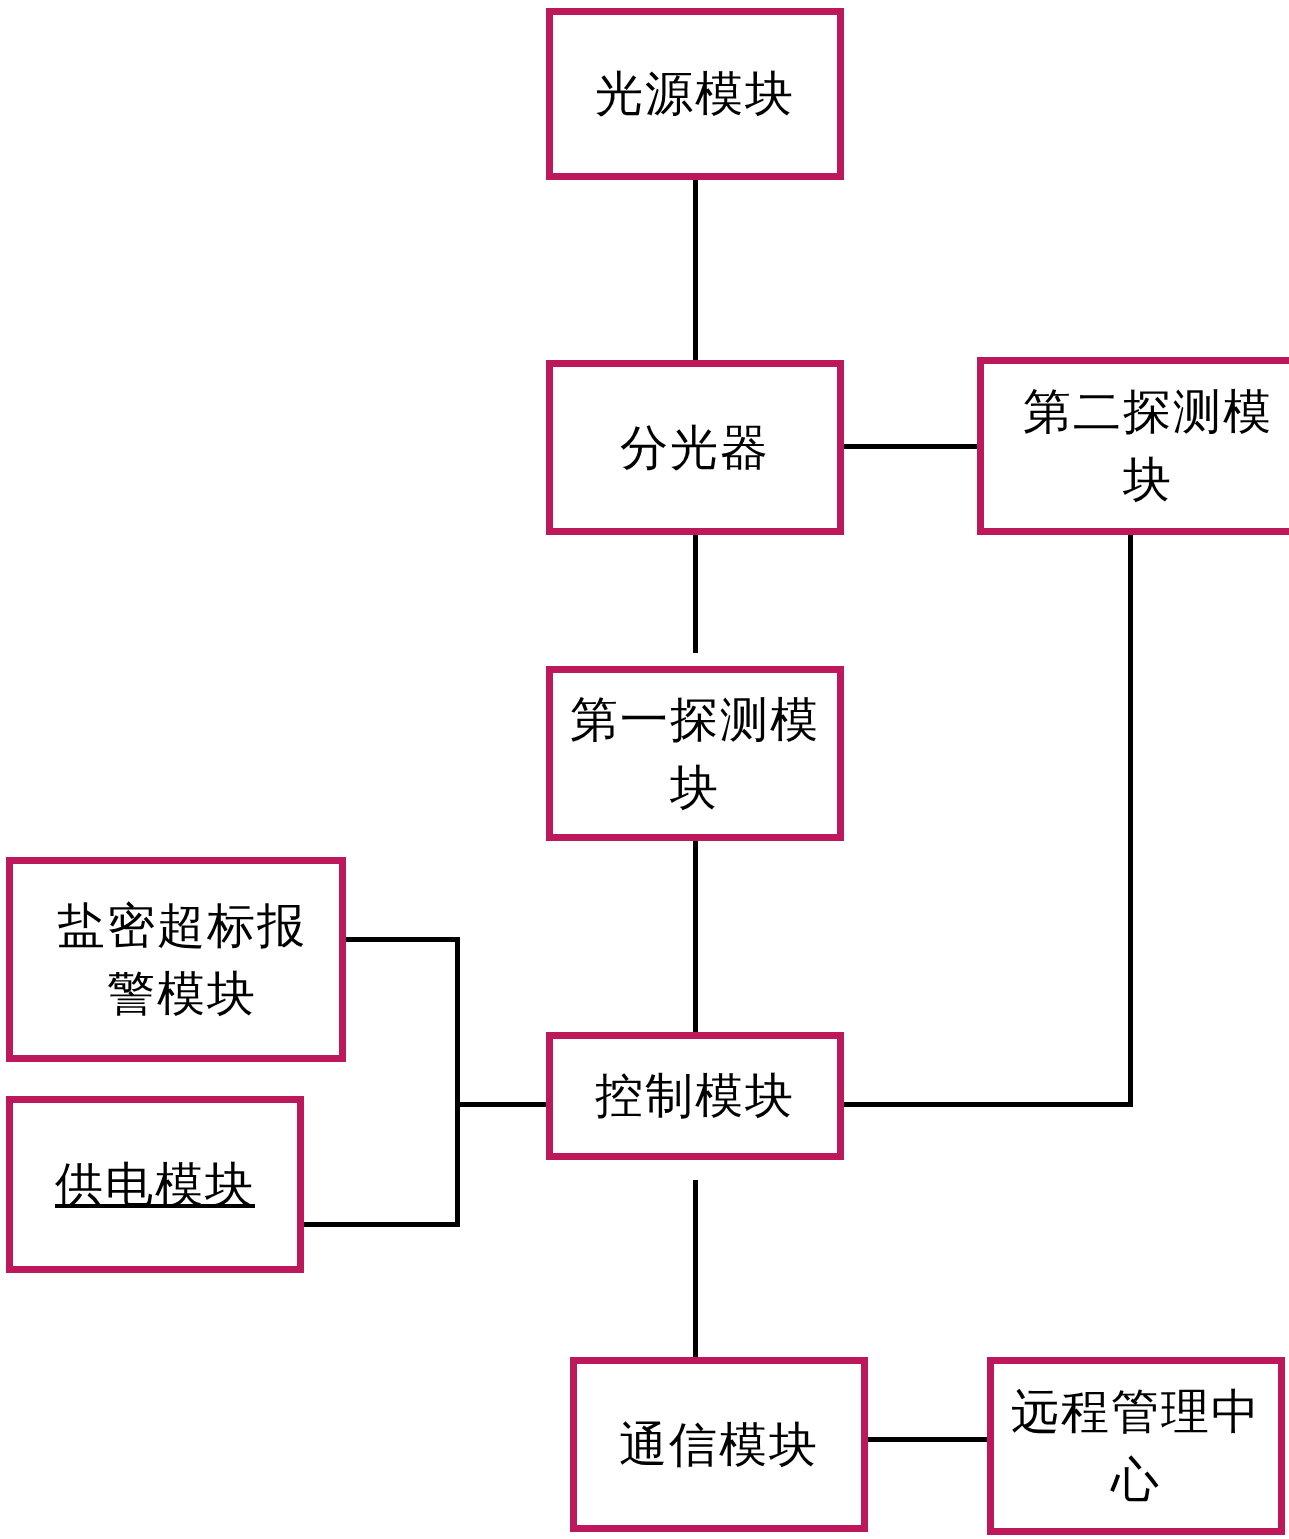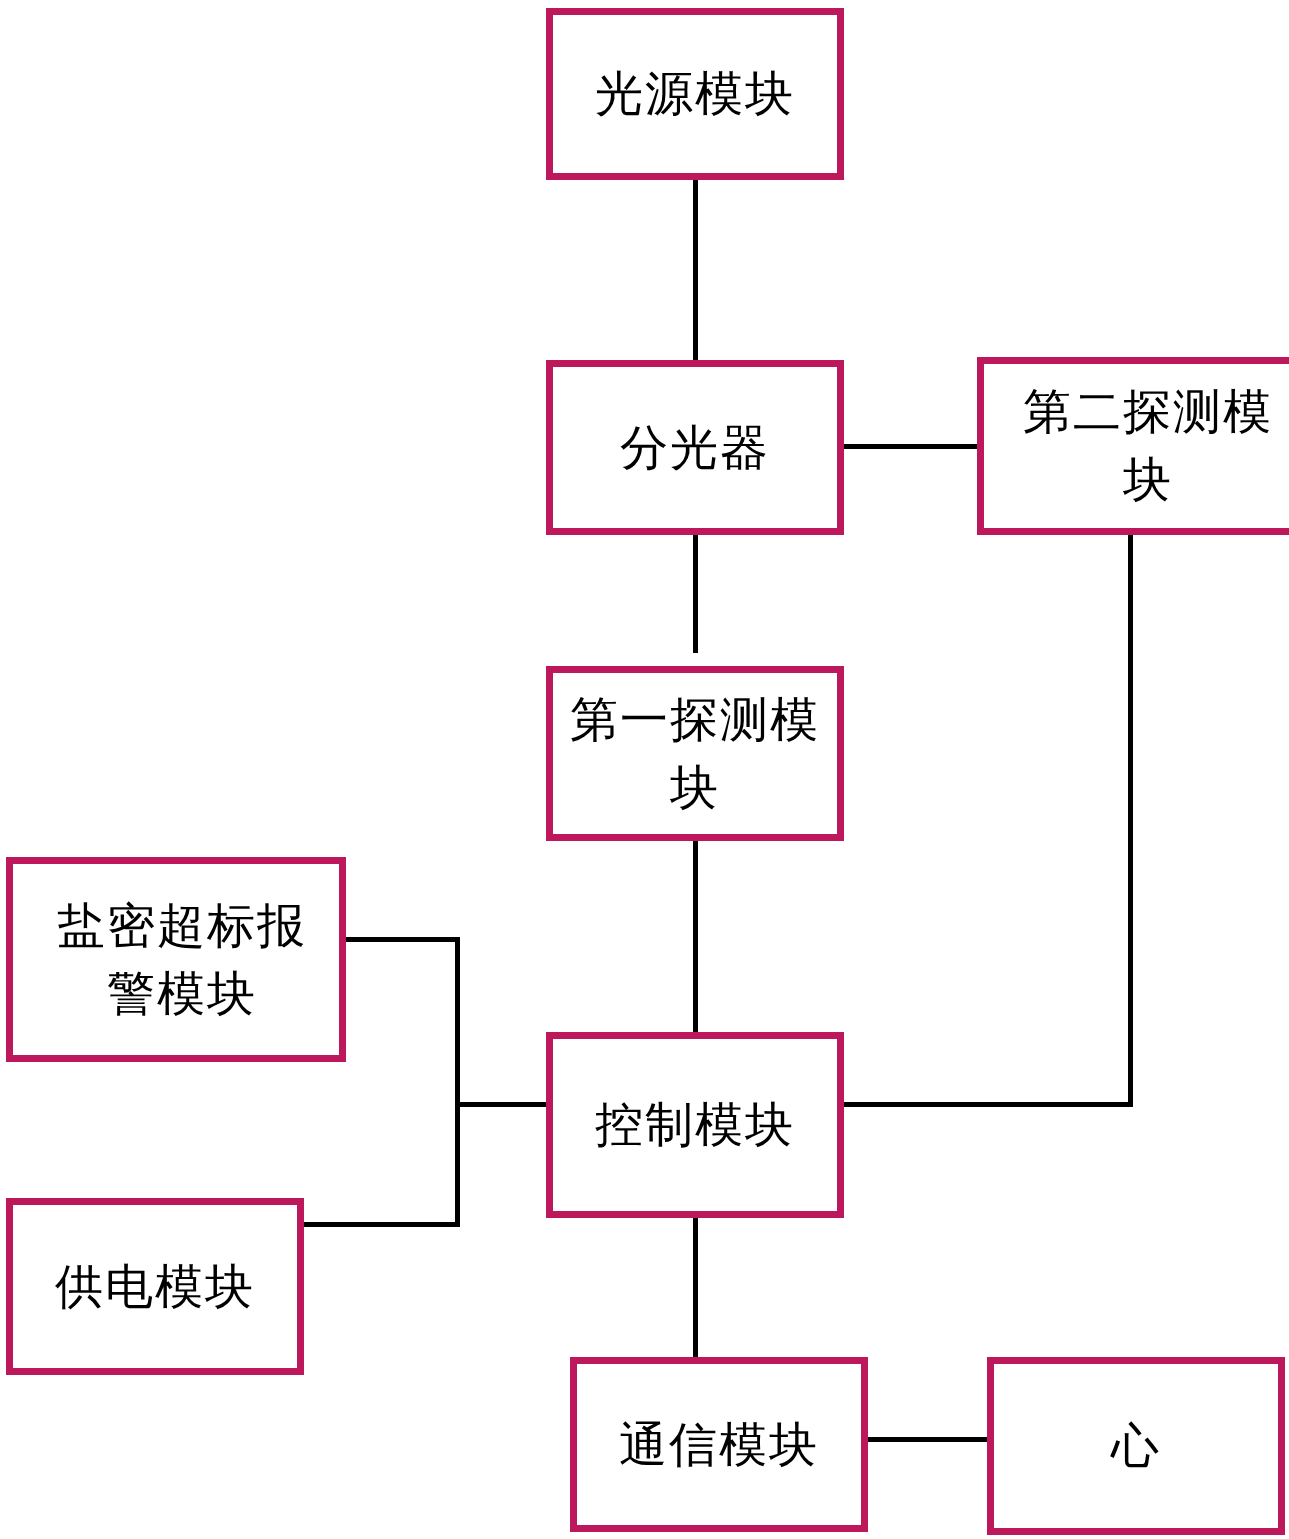--- a/index.html
+++ b/index.html
@@ -84,37 +84,38 @@
     </div>
   </div>
 
   <div class="node" style="left:6px; top:857px; width:340px; height:205px;padding-left:12px;">
     <div class="label">
       <span class="line">盐密超标报</span>
       <span class="line">警模块</span>
     </div>
   </div>
 
-  <div class="node" style="left:546px; top:1032px; width:298px; height:186px;">
+  <div class="node" style="left:546px; top:1032px; width:298px; height:128px;">
     <div class="label">
       <span class="line">控制模块</span>
     </div>
   </div>
 
-  <div class="node" style="left:6px; top:1198px; width:298px; height:177px;">
+  <div class="node" style="left:6px; top:1096px; width:298px; height:177px;text-decoration:underline;">
     <div class="label">
       <span class="line">供电模块</span>
     </div>
   </div>
 
   <div class="node" style="left:570px; top:1357px; width:298px; height:175px;">
     <div class="label">
       <span class="line">通信模块</span>
     </div>
   </div>
 
   <div class="node" style="left:987px; top:1357px; width:298px; height:178px;">
     <div class="label">
+      <span class="line">远程管理中</span>
       <span class="line">心</span>
     </div>
   </div>
 
 </div>
 
 </body></html>

